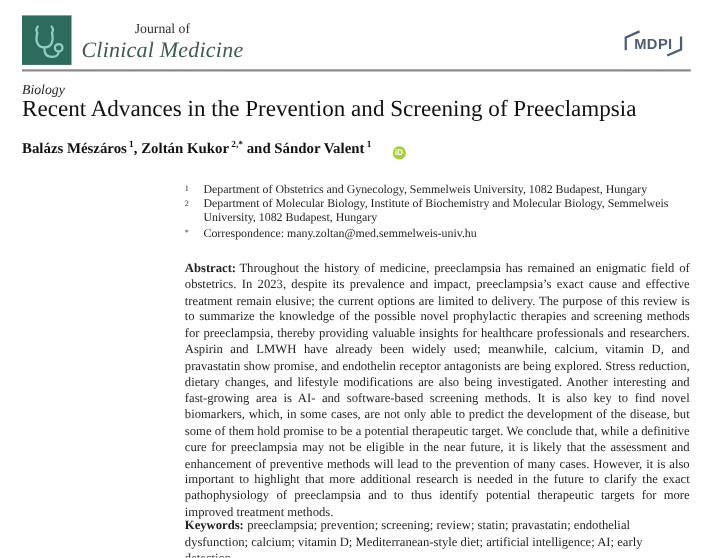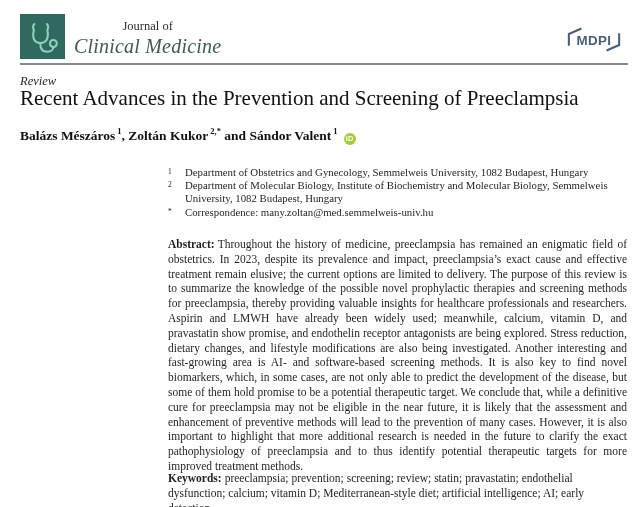--- a/index.html
+++ b/index.html
@@ -37,21 +37,21 @@
   .title{
     position:absolute;left:20px;top:86px;width:605px;margin:0;
     font-size:21px;font-weight:normal;line-height:1.15;color:#111;
   }
   .authors{position:absolute;left:20px;top:126px;font-size:13.5px;font-weight:bold;color:#111;}
   .authors sup{font-size:8.5px;margin-left:2px;}
   .orcid{
     display:inline-block;width:12px;height:12px;border-radius:50%;
     background:var(--orcid);color:#fff;font-family:"Liberation Sans",sans-serif;
     font-size:7.5px;font-weight:bold;text-align:center;line-height:12px;
-    vertical-align:-1px;margin-left:6px;
+    vertical-align:-1px;margin-left:19px;
   }
   
   .affiliations{position:absolute;left:168px;top:166px;width:459px;font-size:10.8px;line-height:13.2px;}
   .aff-row{display:flex;}
   .aff-marker{width:17px;flex-shrink:0;font-size:7.5px;position:relative;top:-1px;}
   .aff-text{flex:1;}
   .abstract{
     position:absolute;left:168px;top:237px;width:459px;
     font-size:11.5px;line-height:14.8px;text-align:justify;
   }
@@ -77,21 +77,21 @@
     <div class="journal-prefix">Journal of</div>
     <div class="journal-name">Clinical Medicine</div>
   </div>
   <svg class="mdpi-logo" viewBox="0 0 84 36">
     <polyline points="26,4 10,11 10,26"></polyline>
     <polyline points="58,32 74,25 74,10"></polyline>
     <text x="42" y="25" text-anchor="middle">MDPI</text>
   </svg>
   <div class="rule"></div>
 
-  <div class="review-label">Review</div>
+  <div class="review-label">Biology</div>
   <h1 class="title">Recent Advances in the Prevention and Screening of Preeclampsia</h1>
 
   <div class="authors">
     <span>Balázs Mészáros</span><sup>1</sup><span>, </span><span>Zoltán Kukor</span><sup>2,*</sup><span> and </span><span>Sándor Valent</span><sup>1</sup><span class="orcid">iD</span>
   </div>
 
   <div class="affiliations">
     <div class="aff-row">
       <span class="aff-marker">1</span>
       <span class="aff-text">Department of Obstetrics and Gynecology, Semmelweis University, 1082 Budapest, Hungary</span>

